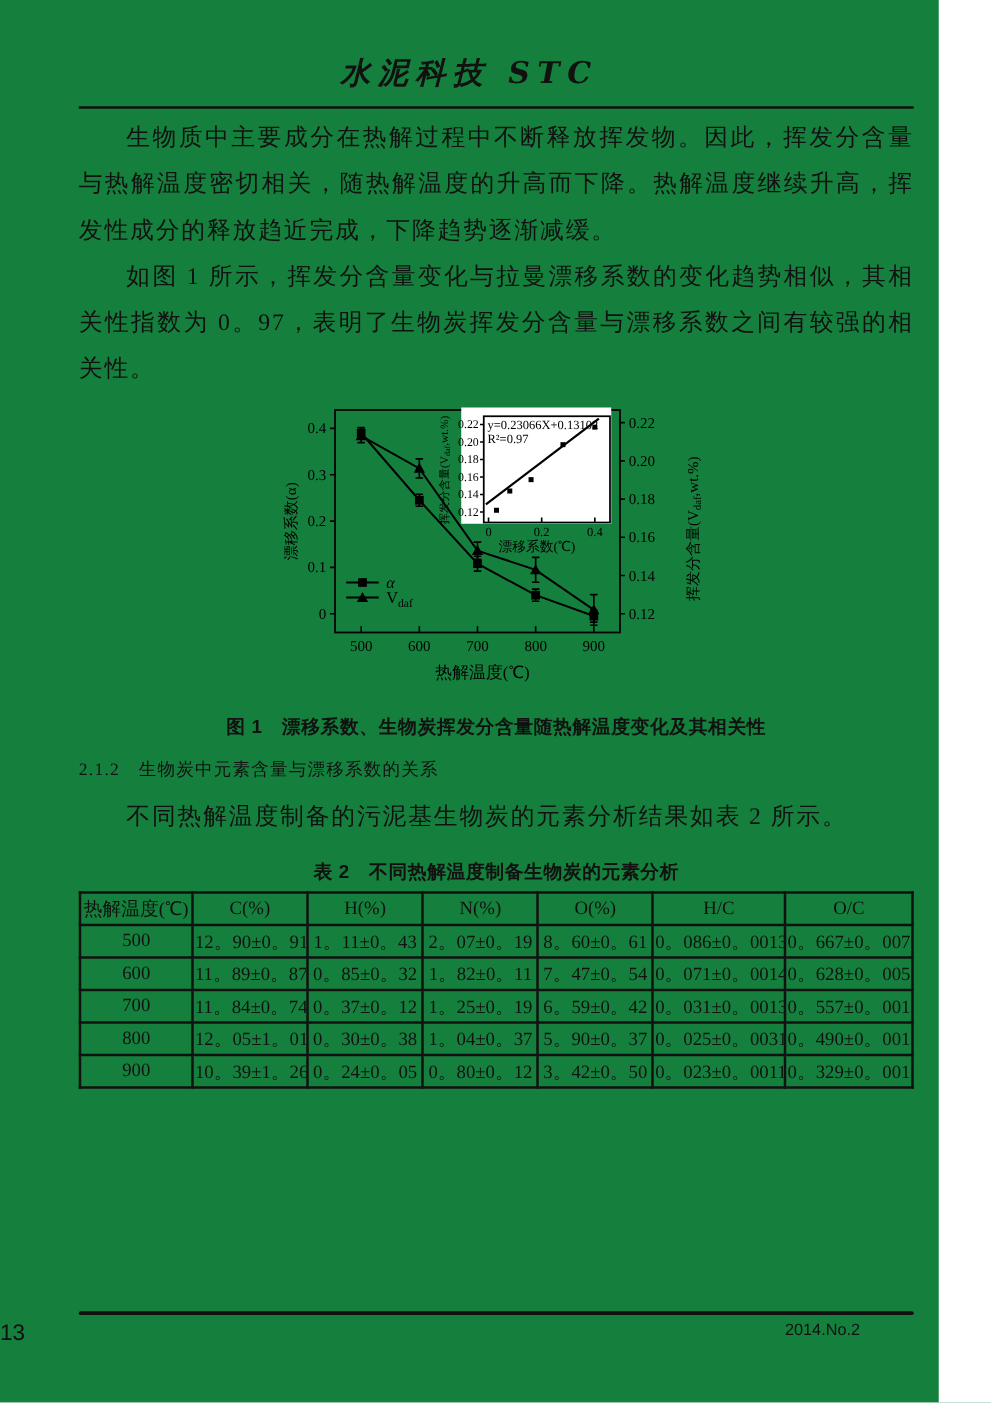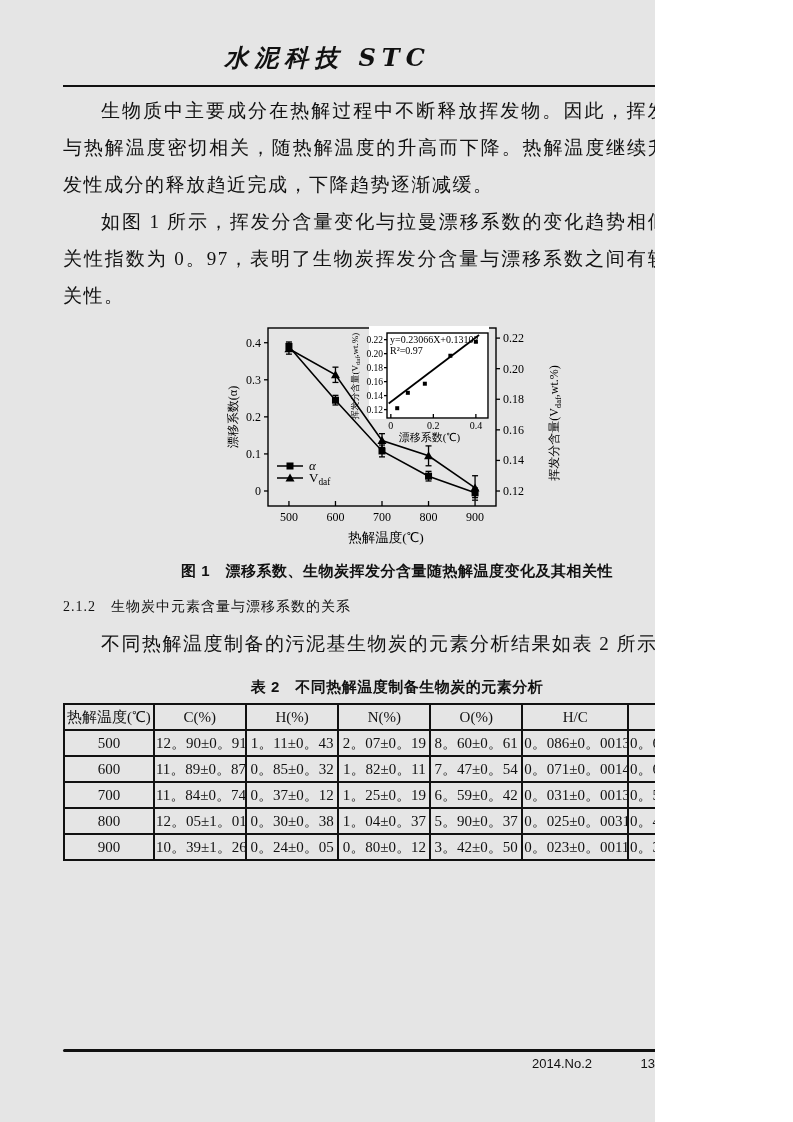--- a/index.html
+++ b/index.html
@@ -1,39 +1,39 @@
 <!DOCTYPE html>
 <html><head>
 <meta charset="utf-8">
 <style>
   html,body{margin:0;padding:0;background:#ffffff;}
-  .page{position:relative;width:655px;height:1122px;background:#e5e5e5;overflow:hidden;
+  .page{position:relative;width:751px;height:1122px;background:#15803d;overflow:hidden;
         font-family:"Liberation Serif",serif;color:#111;}
   .journal-title{position:absolute;top:42px;left:0;width:100%;text-align:center;
         font-family:"DejaVu Serif",serif;font-style:italic;font-weight:700;
         font-size:24px;letter-spacing:6px;}
   .header-rule{position:absolute;top:85px;left:63px;width:668px;height:2px;background:#111;}
   .content{position:absolute;top:92px;left:63px;width:668px;}
   p.body-para{margin:0;text-indent:2em;font-size:19px;line-height:37px;
         text-align:justify;letter-spacing:1.5px;}
   figure.figure{margin:2px 0 0;padding:0;text-align:center;}
   figure.figure svg{display:block;margin:0 auto;}
   .fig-caption{font-family:"Liberation Sans",sans-serif;font-weight:700;font-size:15px;
-        margin:6px 0 2px;letter-spacing:0.5px;}
+        margin:16px 0 2px;letter-spacing:0.5px;}
   .section-heading{font-size:14px;font-weight:400;margin:8px 0 0;line-height:36px;letter-spacing:1px;}
   .table-caption{text-align:center;font-family:"Liberation Sans",sans-serif;font-weight:700;
         font-size:15px;margin:16px 0 6px;letter-spacing:0.5px;}
   table.data-table{width:100%;border-collapse:collapse;table-layout:fixed;
         font-size:15px;font-family:"Liberation Serif",serif;}
   table.data-table th,table.data-table td{border:2px solid #111;text-align:center;
         padding:2px 1px;font-weight:400;height:20px;white-space:nowrap;overflow:hidden;}
   .footer-rule{position:absolute;top:1049px;left:63px;width:668px;height:3px;
         background:#111;border-radius:2px;}
-  .page-number{position:absolute;top:1056px;left:0;width:100%;text-align:right;
-        font-family:"Liberation Sans",sans-serif;font-size:13px;}
+  .page-number{position:absolute;top:1056px;left:0;width:100%;text-align:left;
+        font-family:"Liberation Sans",sans-serif;font-size:18px;}
   .issue{position:absolute;top:1056px;right:63px;
         font-family:"Liberation Sans",sans-serif;font-size:13px;}
 </style>
 </head>
 <body>
 
 <div class="page">
 
   <div class="journal-title">水泥科技 STC</div>
   <div class="header-rule"></div>

